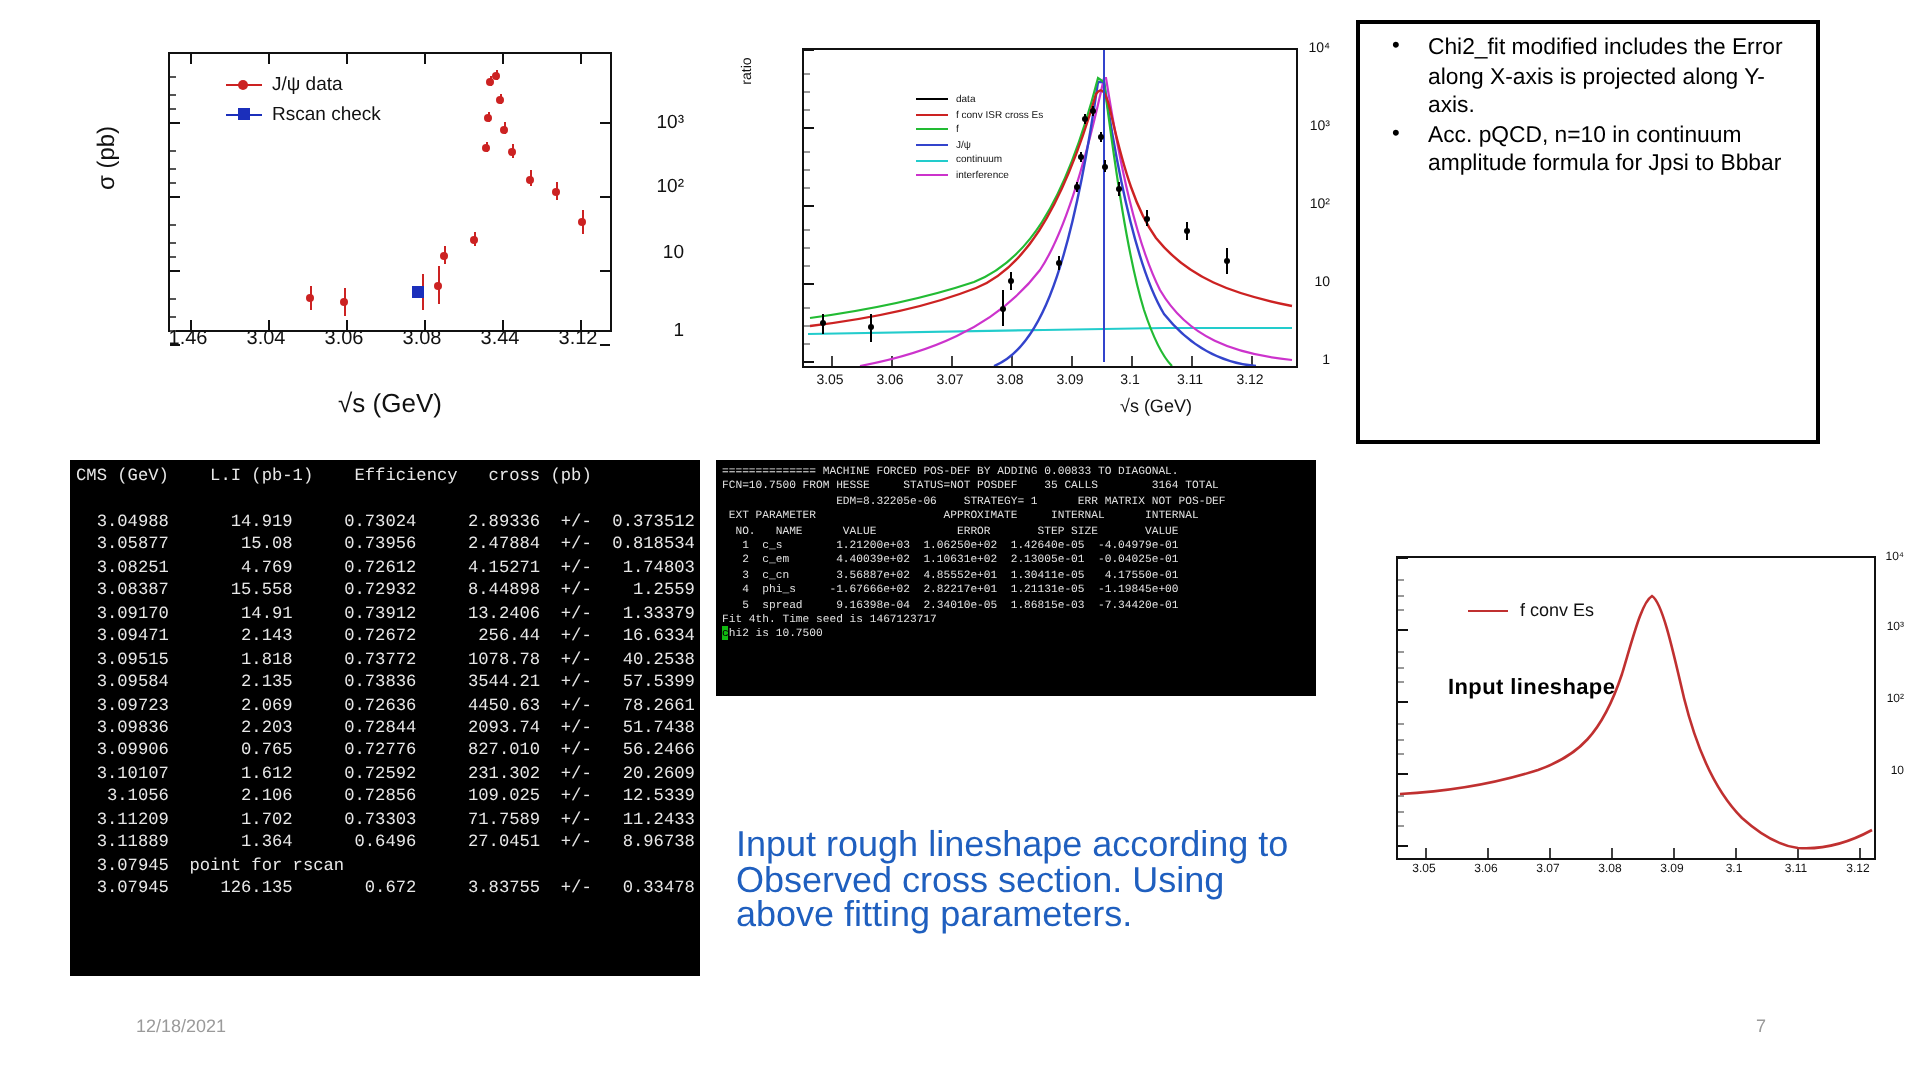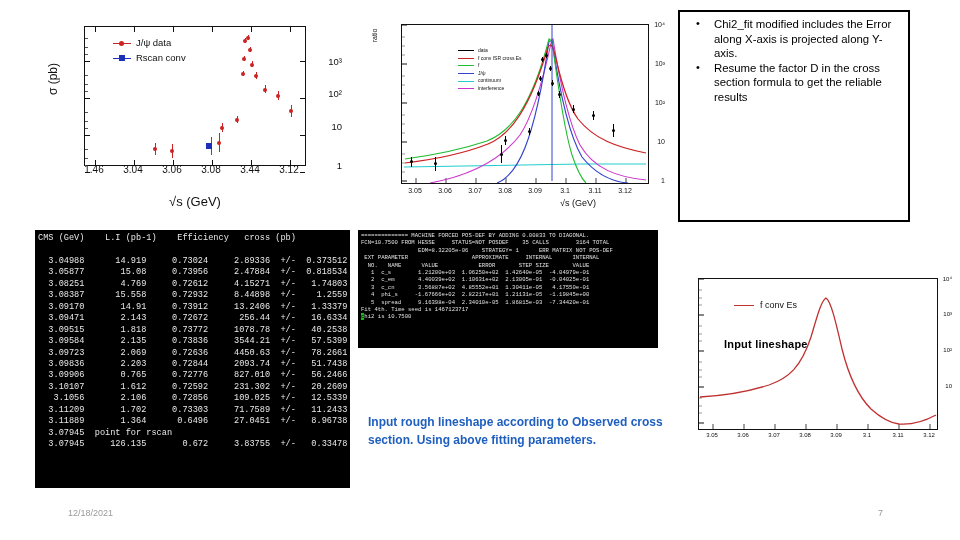--- a/index.html
+++ b/index.html
@@ -52,21 +52,21 @@
 
   
   #term1{left:35px;top:230px;width:315px;height:258px;background:#000;color:#e8e8e8;
     font-family:"Liberation Mono", monospace;font-size:8.6px;line-height:11.45px;overflow:hidden;padding:3px 2px 0 3px;box-sizing:border-box;white-space:pre;}
   
   #term2{left:358px;top:230px;width:300px;height:118px;background:#000;color:#e0e0e0;
     font-family:"Liberation Mono", monospace;font-size:5.6px;line-height:7.4px;overflow:hidden;padding:2px 2px 0 3px;box-sizing:border-box;white-space:pre;}
   #term2 .hl{background:#11bb11;color:#000;}
 
   
-  #caption{left:368px;top:414px;width:295px;font-size:12px;font-weight:bold;color:#1f5fbf;line-height:17.5px;}
+  #caption{left:368px;top:414px;width:295px;font-size:18px;font-weight:normal;color:#1f5fbf;line-height:17.5px;}
 
   
   #plot3{left:676px;top:272px;width:276px;height:185px;}
   #plot3 .frame{position:absolute;left:22px;top:6px;width:240px;height:152px;border:1px solid #111;box-sizing:border-box;background:#fff;overflow:hidden;}
   #plot3 .ytick{position:absolute;right:0;font-size:6px;color:#111;text-align:right;width:18px;}
   #plot3 .xtick{position:absolute;top:160px;font-size:6px;color:#111;width:24px;text-align:center;}
   #plot3 .legend{position:absolute;left:58px;top:28px;font-size:9px;color:#111;}
   #plot3 .legend .sw{display:inline-block;width:20px;height:1px;background:#c03030;vertical-align:middle;margin-right:6px;}
   #plot3 .bold{position:absolute;left:48px;top:66px;font-size:11px;font-weight:bold;color:#000;letter-spacing:.2px;}
 
@@ -119,21 +119,21 @@
         <div class="xtk" style="left:205px;"></div>
       <div class="xtk" style="top:0;bottom:auto;left:10px;"></div>
         <div class="xtk" style="top:0;bottom:auto;left:49px;"></div>
       <div class="xtk" style="top:0;bottom:auto;left:88px;"></div>
         <div class="xtk" style="top:0;bottom:auto;left:127px;"></div>
       <div class="xtk" style="top:0;bottom:auto;left:166px;"></div>
         <div class="xtk" style="top:0;bottom:auto;left:205px;"></div>
 
       <div class="legend">
         <div><span class="ln"></span><span>J/ψ data</span></div>
-        <div><span class="lnb"></span><span>Rscan conv</span></div>
+        <div><span class="lnb"></span><span>Rscan check</span></div>
       </div>
 
       <div class="ebar" style="left:70px;top:116px;height:12px;"></div>
         <div class="pt" style="left:68px;top:120px;"></div>
       <div class="ebar" style="left:87px;top:117px;height:14px;"></div>
         <div class="pt" style="left:85px;top:122px;"></div>
       <div class="ebar" style="left:134px;top:106px;height:19px;"></div>
         <div class="pt" style="left:132px;top:114px;"></div>
       <div class="ebar" style="left:137px;top:96px;height:9px;"></div>
         <div class="pt" style="left:135px;top:99px;"></div>
@@ -264,21 +264,21 @@
     <div class="xtick" style="left:167px;">3.09</div>
     <div class="xtick" style="left:197px;">3.1</div>
     <div class="xtick" style="left:227px;">3.11</div>
     <div class="xtick" style="left:257px;">3.12</div>
     <div class="xlab">√s (GeV)</div>
   </div>
 
   <div class="abs" id="bullets">
     <ul>
       <li>Chi2_fit modified includes the Error along X-axis is projected along Y-axis.</li>
-      <li>Resume the factor D in the cross section formula to get the reliable results</li>
+      <li>Acc. pQCD, n=10 in continuum amplitude formula for Jpsi to Bbbar</li>
     </ul>
   </div>
 
   <div class="abs" id="term1">CMS (GeV)    L.I (pb-1)    Efficiency   cross (pb)
 
   3.04988      14.919     0.73024     2.89336  +/-  0.373512
   3.05877       15.08     0.73956     2.47884  +/-  0.818534
   3.08251       4.769     0.72612     4.15271  +/-   1.74803
   3.08387      15.558     0.72932     8.44898  +/-    1.2559
   3.09170       14.91     0.73912     13.2406  +/-   1.33379

